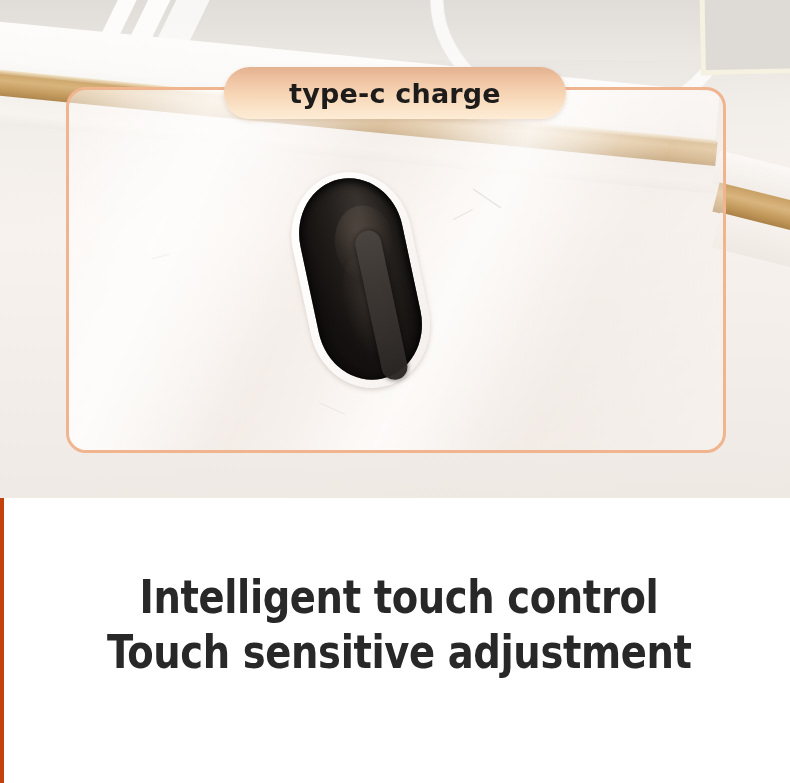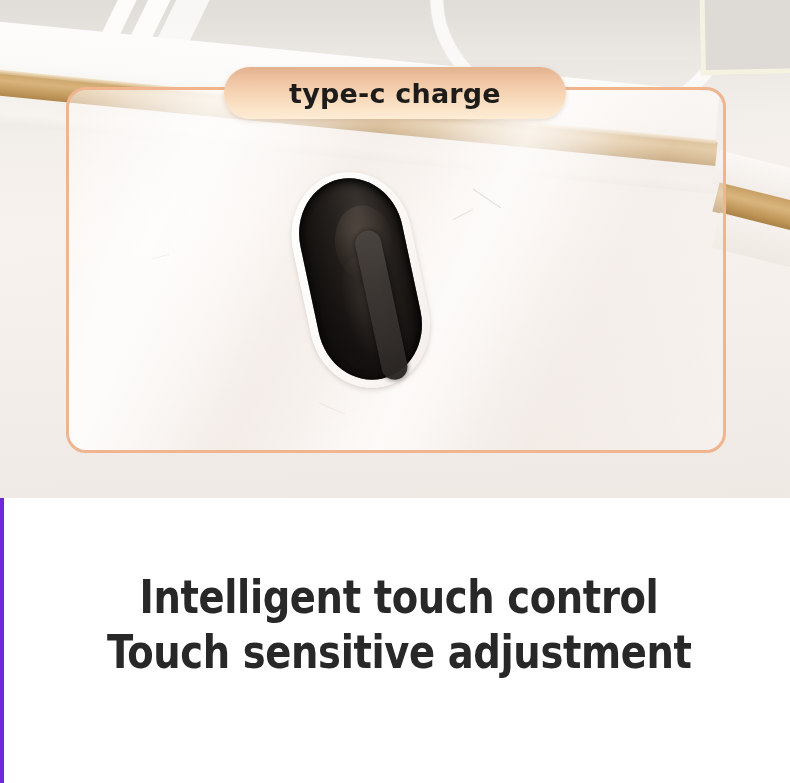--- a/index.html
+++ b/index.html
@@ -2,21 +2,21 @@
 <html><head>
 <meta charset="utf-8">
 <style>
   html,body{margin:0;padding:0;}
   body{
     width:790px;height:783px;
     background:#ffffff;
     font-family:"Liberation Sans", sans-serif;
     overflow:hidden;
   }
-  .page{position:relative;width:790px;height:783px;overflow:hidden;background:#6d28d9;}
+  .page{position:relative;width:790px;height:783px;overflow:hidden;background:#c2410c;}
 
   
   .photo{
     position:absolute;left:0;top:0;width:790px;height:498px;
     background:#efe9e4;
     overflow:hidden;
   }
   
   .photo-bg{
     position:absolute;inset:0;

